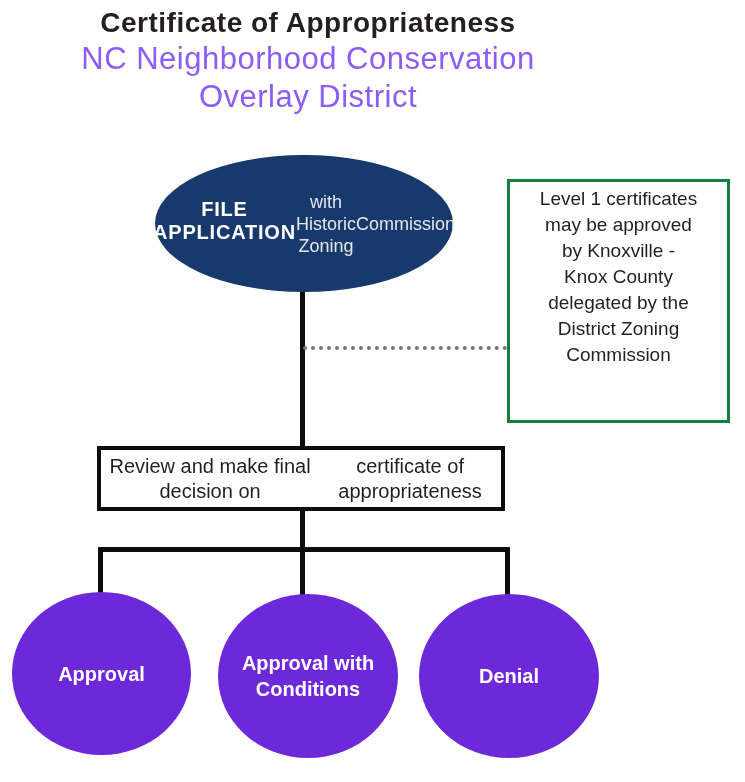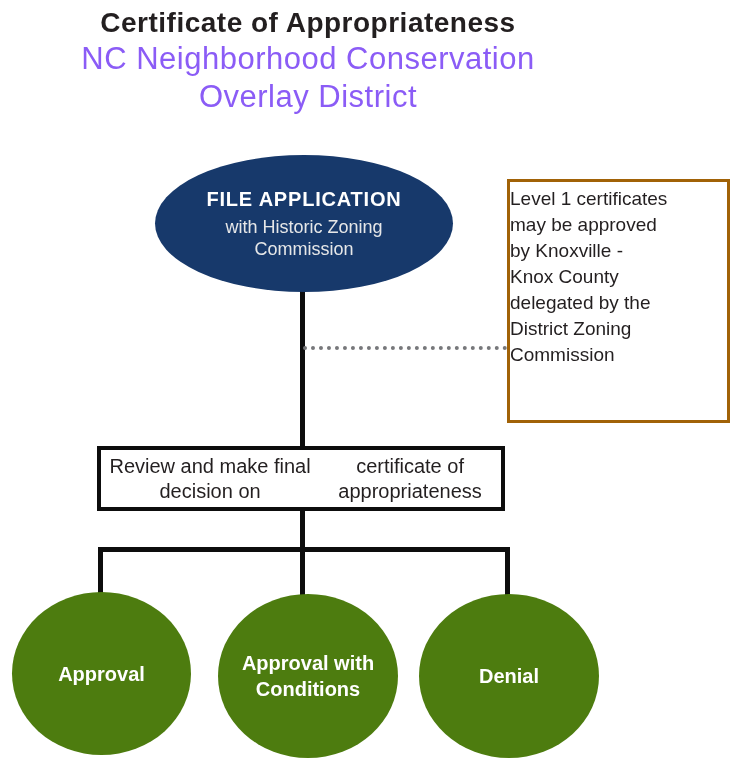--- a/index.html
+++ b/index.html
@@ -7,54 +7,54 @@
     position:relative;width:745px;height:782px;background:#ffffff;overflow:hidden;
     font-family:"Liberation Sans", sans-serif;color:#231f20;
   }
   
   .title-block{position:absolute;left:0;top:6px;width:616px;text-align:center;}
   .title-main{font-size:28px;font-weight:bold;letter-spacing:.5px;color:#231f20;line-height:34px;}
   .title-sub{font-size:31px;font-weight:normal;letter-spacing:.5px;color:#8b5cf6;line-height:38px;}
   
   .start-node{
     position:absolute;left:155px;top:155px;width:298px;height:137px;border-radius:50%;
-    background:#17396b;display:flex;flex-direction:column;align-items:center;justify-content:center;
+    background:#17396b;display:flex;flex-direction:row;align-items:center;justify-content:center;
     text-align:center;
   }
   .start-node .head{color:#ffffff;font-weight:bold;font-size:20px;letter-spacing:.8px;margin-bottom:5px;}
   .start-node .sub{color:#e6e7e8;font-size:18px;line-height:22px;}
   
   .vline,.hline{position:absolute;background:#0d0d0d;}
   .v-ellipse-to-rect{left:300px;top:290px;width:5px;height:157px;}
   .v-rect-to-branch{left:300px;top:511px;width:5px;height:41px;}
   .h-branch{left:98px;top:547px;width:412px;height:5px;}
   .v-branch-left{left:98px;top:547px;width:5px;height:49px;}
   .v-branch-mid{left:300px;top:547px;width:5px;height:49px;}
   .v-branch-right{left:505px;top:547px;width:5px;height:49px;}
   .dotted-line{
     position:absolute;left:303px;top:346px;width:204px;height:0;
     border-top:4px dotted #77787b;
   }
   
   .note-box{
     position:absolute;left:507px;top:179px;width:223px;height:244px;box-sizing:border-box;
-    border:3px solid #a16207;background:#ffffff;
+    border:3px solid #15803d;background:#ffffff;text-align:center;
   }
   .note-box .line{font-size:19px;line-height:26px;color:#231f20;}
   .note-inner{padding-top:4px;}
   
   .decision-box{
     position:absolute;left:97px;top:446px;width:408px;height:65px;box-sizing:border-box;
     border:4px solid #0d0d0d;background:#ffffff;display:flex;flex-direction:row;
     align-items:center;justify-content:center;text-align:center;
   }
   .decision-box .line{font-size:20px;line-height:25px;color:#231f20;}
   
   .outcome{
-    position:absolute;border-radius:50%;background:#4d7c0f;
+    position:absolute;border-radius:50%;background:#6d28d9;
     display:flex;align-items:center;justify-content:center;text-align:center;
   }
   .outcome .label{color:#ffffff;font-weight:bold;font-size:20px;line-height:26px;padding:0 18px;}
   .outcome-1{left:12px;top:592px;width:179px;height:163px;}
   .outcome-2{left:218px;top:594px;width:180px;height:164px;justify-content:center;}
   .outcome-3{left:419px;top:594px;width:180px;height:164px;}
 </style>
 </head>
 <body>
 

